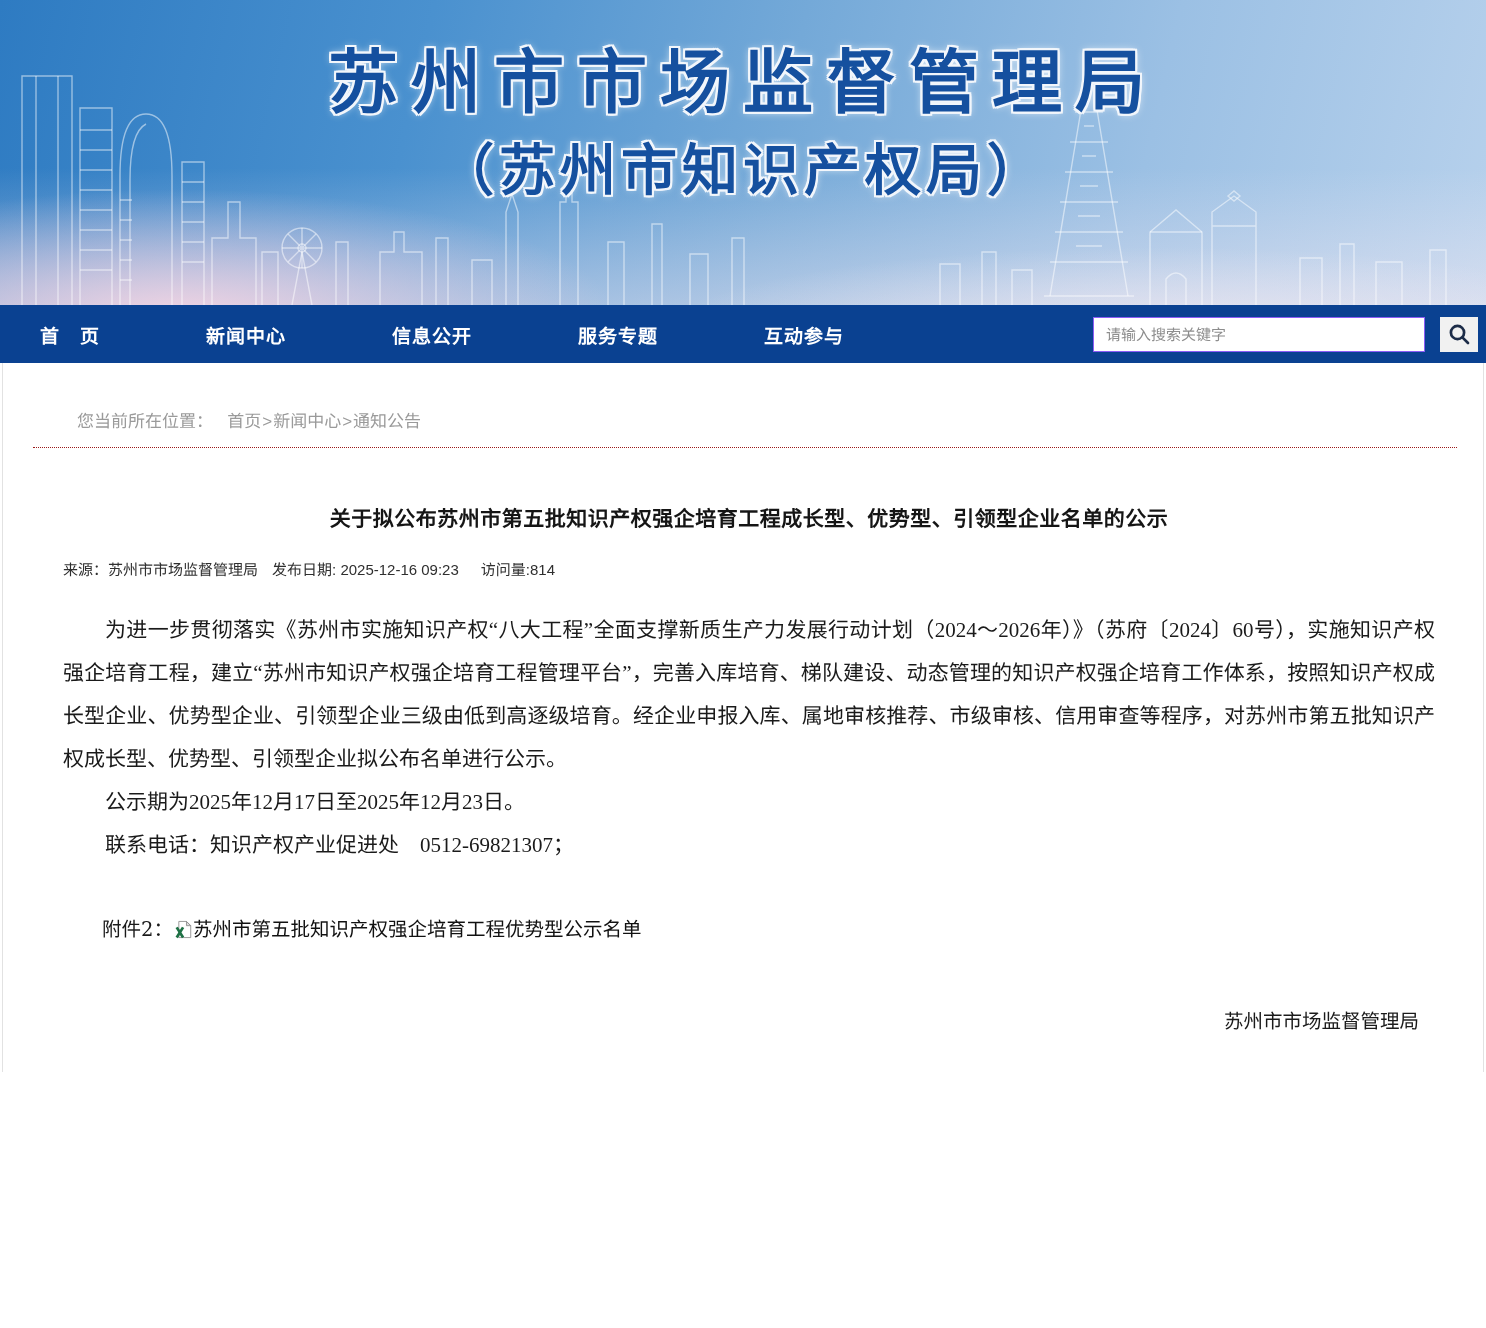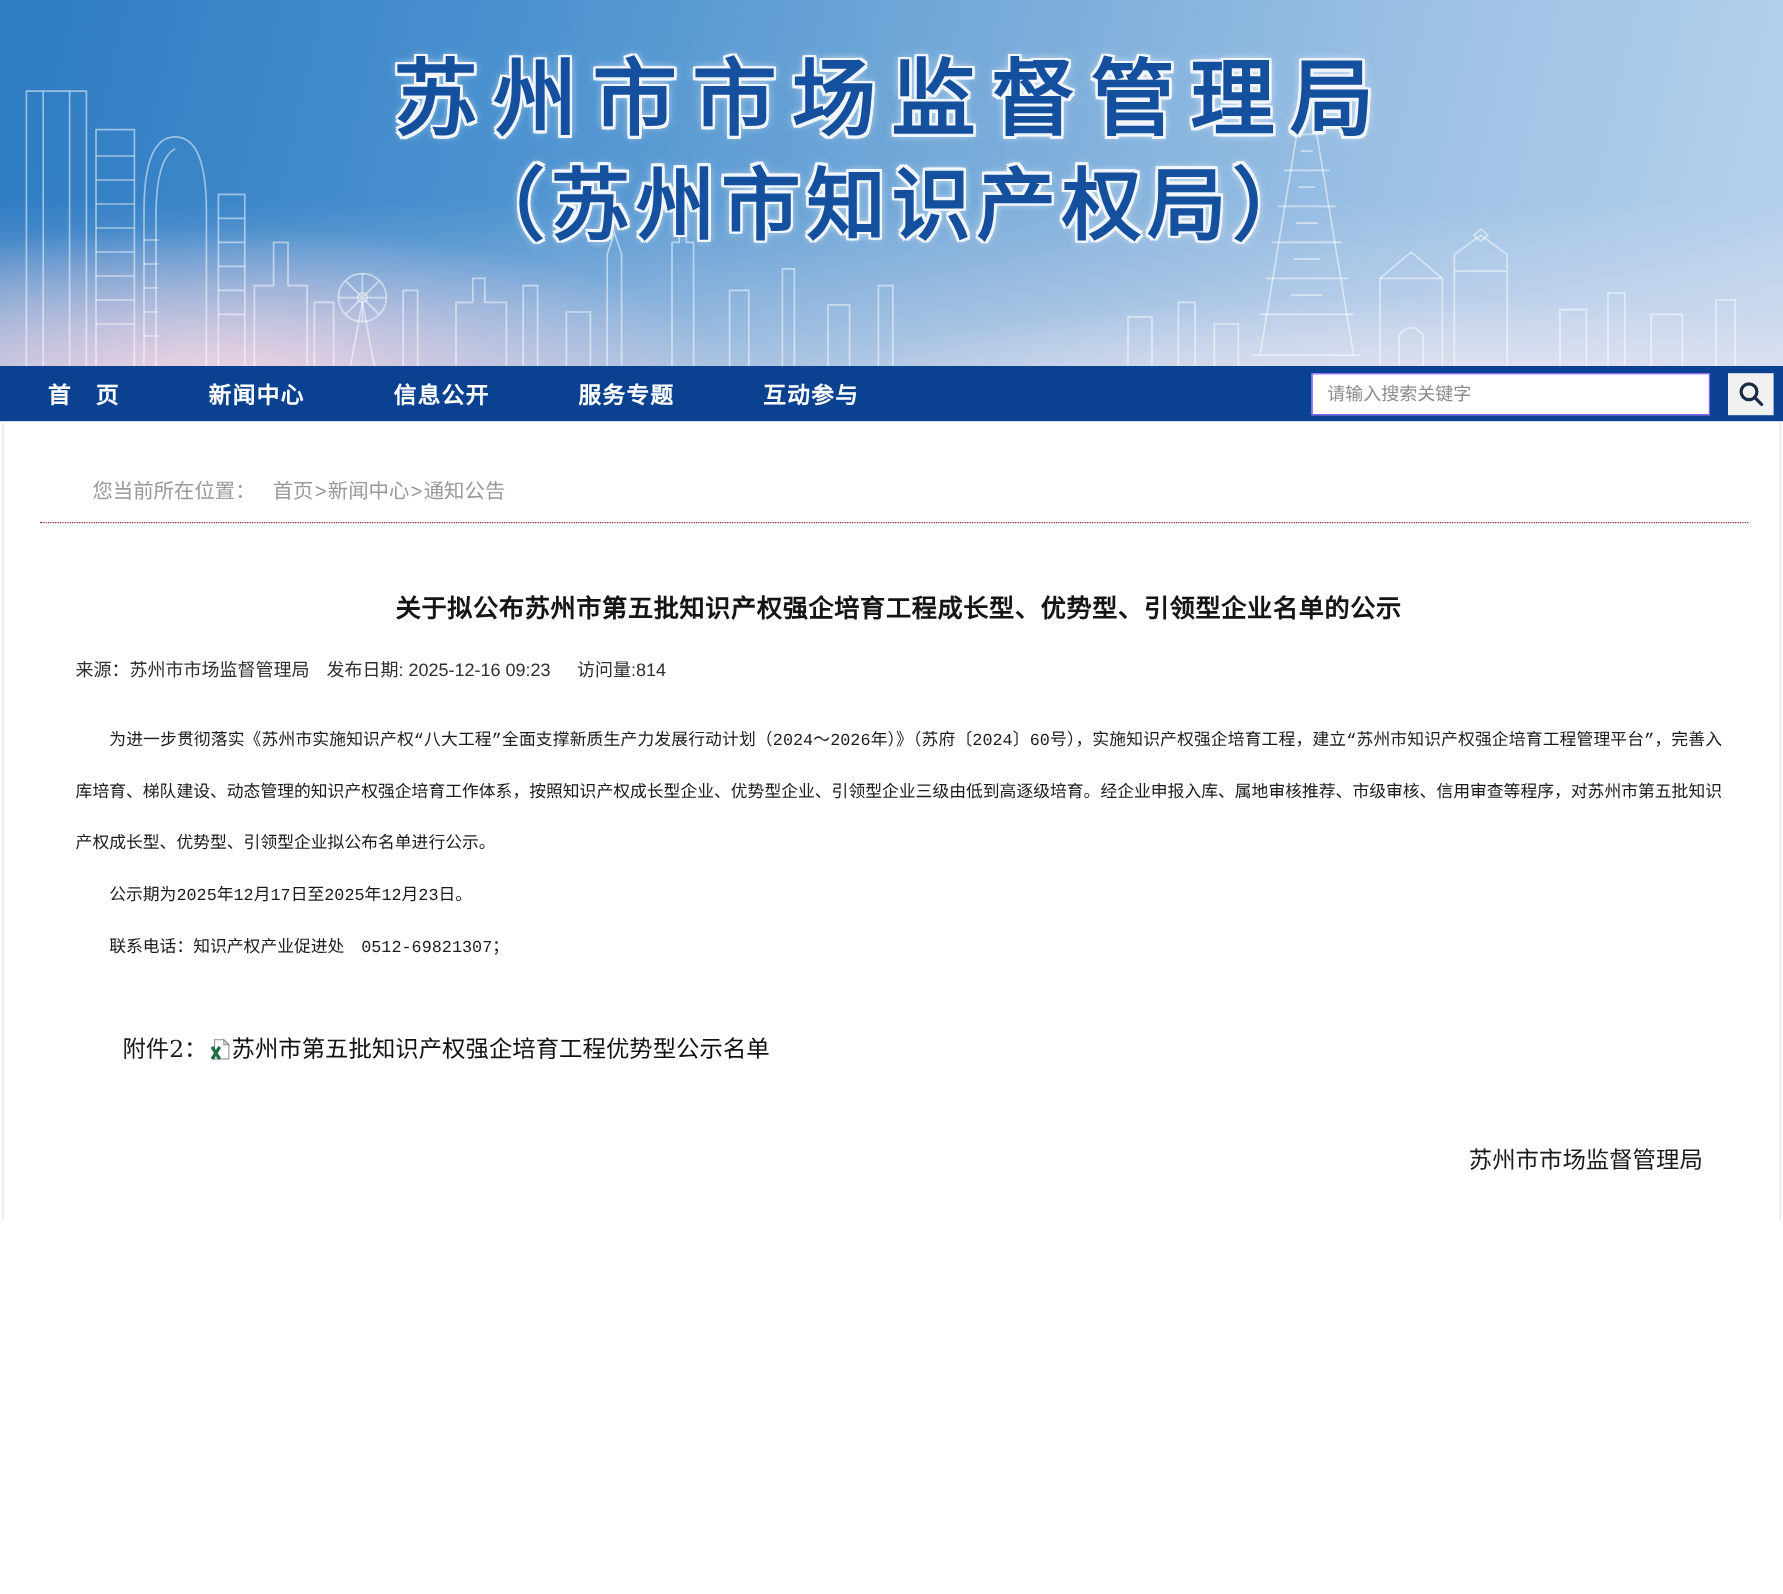--- a/index.html
+++ b/index.html
@@ -33,29 +33,30 @@
     text-align: center;
     font-weight: bold;
     color: #15509f;
     z-index: 2;
     text-shadow:
       -2px -2px 0 #f2f6fb, 2px -2px 0 #f2f6fb, -2px 2px 0 #f2f6fb, 2px 2px 0 #f2f6fb,
       -2px 0 0 #f2f6fb, 2px 0 0 #f2f6fb, 0 -2px 0 #f2f6fb, 0 2px 0 #f2f6fb,
       0 0 8px rgba(255,255,255,0.85);
   }
   .banner-title .line1 { font-size: 70px; letter-spacing: 13px; line-height: 86px; }
-  .banner-title .line2 { font-size: 66px; letter-spacing: 5px;  line-height: 86px; margin-top: 2px; }
+  .banner-title .line2 { font-size: 56px; letter-spacing: 5px;  line-height: 86px; margin-top: 2px; }
 
   
   .navbar {
-    height: 46px;
+    height: 58px;
     background: #0a4191;
     display: flex;
     align-items: center;
     padding-left: 40px;
+    gap: 32px;
   }
   .nav-link {
     color: #ffffff;
     font-size: 19px;
     font-weight: bold;
     letter-spacing: 1px;
     text-decoration: none;
     margin-right: 74px;
     cursor: pointer;
     white-space: nowrap;
@@ -114,22 +115,22 @@
   .article-meta {
     margin-top: 26px;
     font-size: 15px;
     color: #2f2f2f;
   }
   .article-meta .gap { display: inline-block; width: 14px; }
   .article-meta .gap-wide { display: inline-block; width: 22px; }
 
   .body-text {
     margin-top: 30px;
-    font-family: Liberation Mono, monospace;
-    font-size: 14px;
+    font-family: Liberation Serif, serif;
+    font-size: 21px;
     color: #1a1a1a;
   }
   .body-text p {
     line-height: 43px;
     text-indent: 2em;
     text-align: justify;
   }
 
   .attachments {
     margin-top: 42px;

